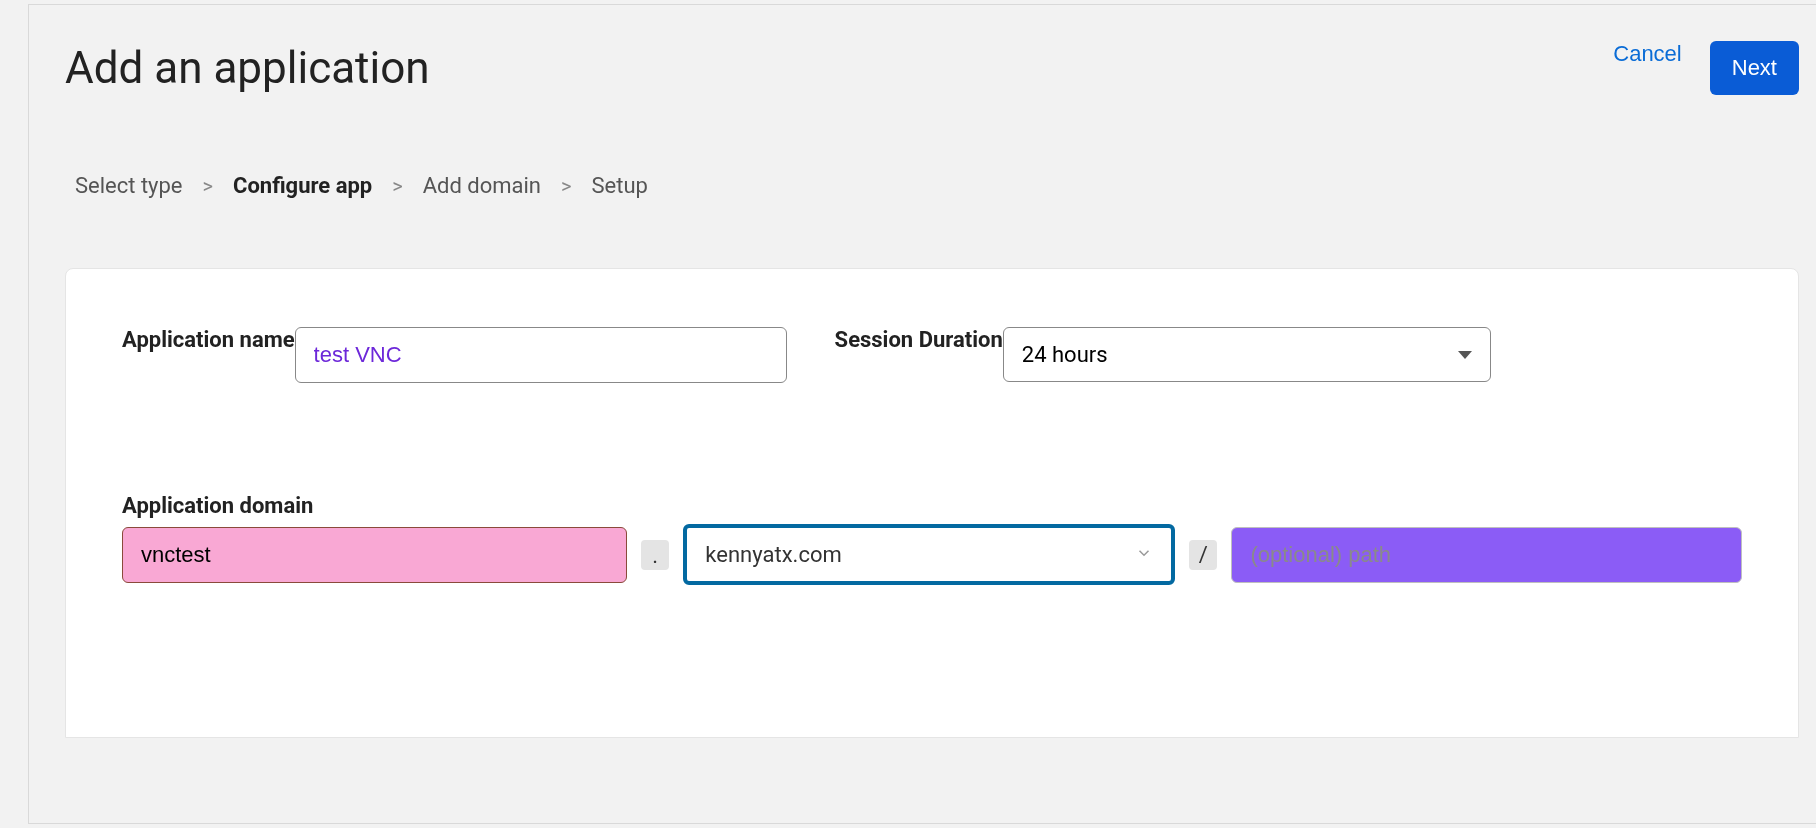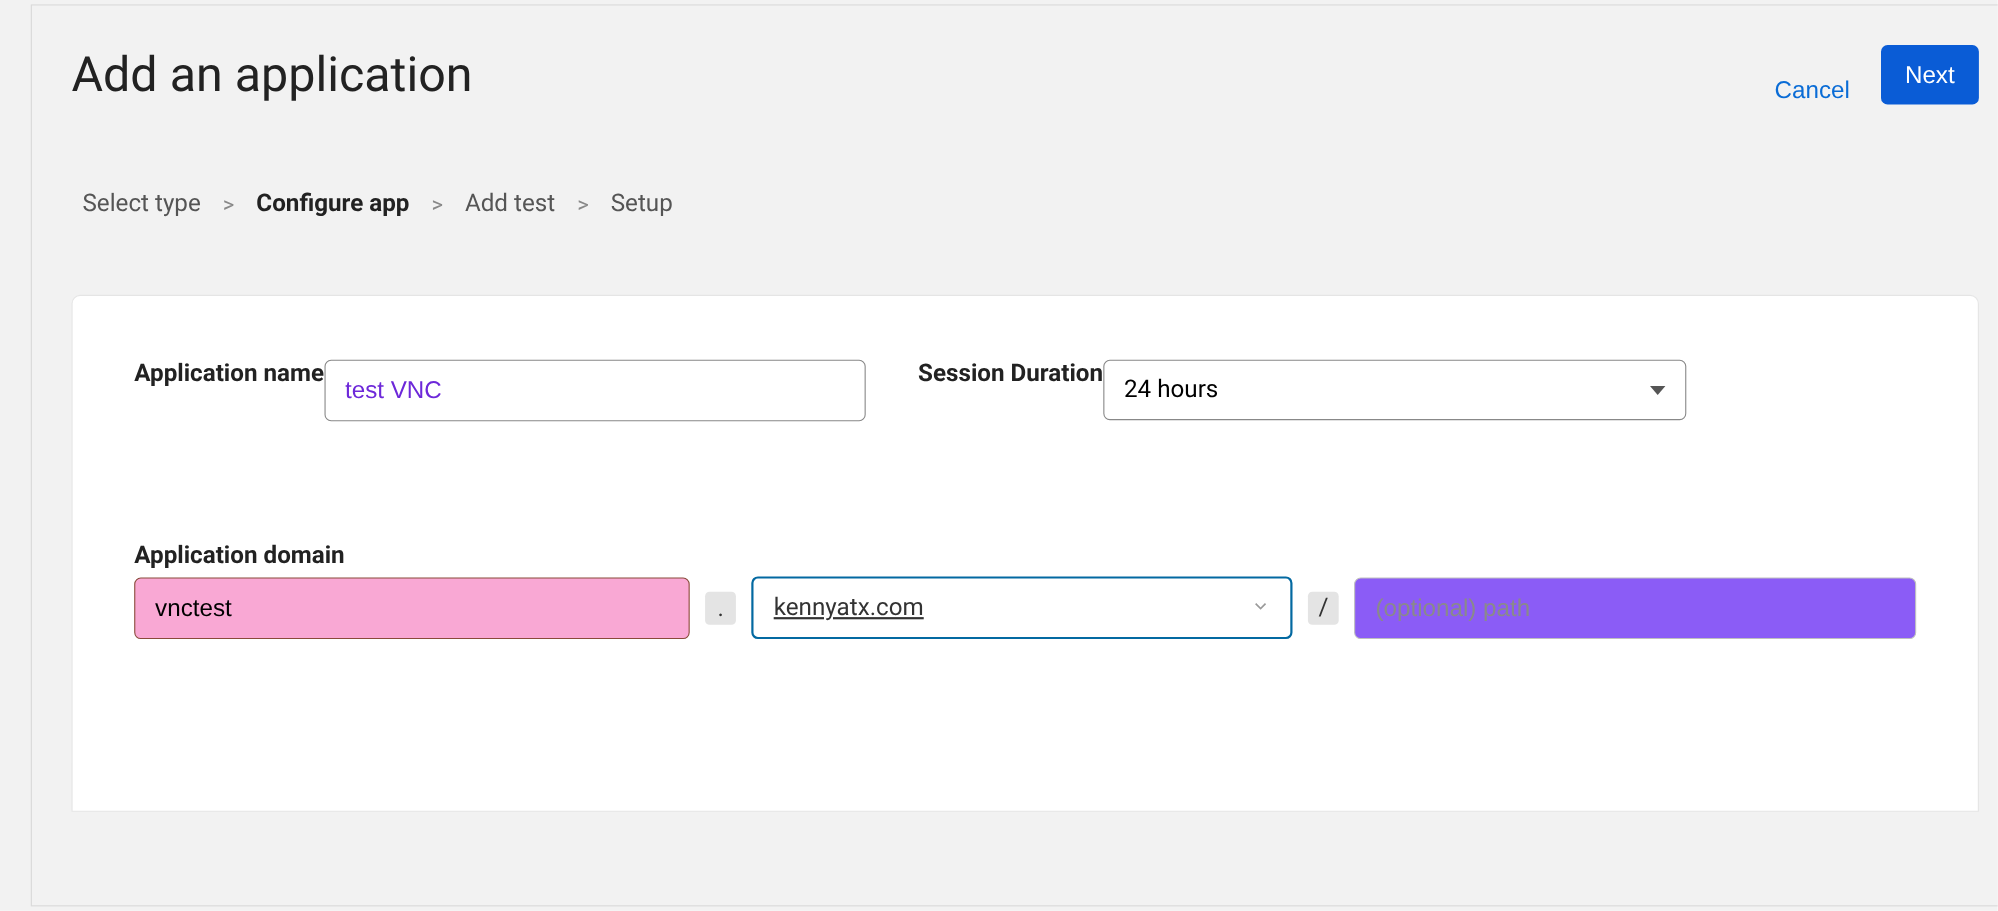--- a/index.html
+++ b/index.html
@@ -23,21 +23,21 @@
       align-items: center;
       padding: 36px 36px 0 36px;
     }
     .page-title {
       font-size: 44px;
       font-weight: 400;
       color: #222;
     }
     .header-actions {
       display: flex;
-      align-items: flex-end;
+      align-items: flex-start;
       gap: 28px;
     }
     .cancel-btn {
       background: none;
       border: none;
       color: #0a6cd6;
       font-size: 22px;
       cursor: pointer;
     }
     .next-btn {
@@ -89,21 +89,21 @@
       border: 1px solid #888;
       border-radius: 6px;
       font-size: 22px;
       padding: 14px 18px;
       color: #6d28d9;
       background: #fff;
     }
     .app-name-input { width: 492px; }
     .select-wrap {
       position: relative;
-      width: 530px;
+      width: 488px;
     }
     .select-box {
       width: 100%;
       border: 1px solid #888;
       border-radius: 6px;
       font-size: 22px;
       padding: 14px 18px;
       background: #fff;
       display: flex;
       justify-content: space-between;
@@ -139,31 +139,30 @@
       align-items: flex-end;
       justify-content: center;
       font-size: 22px;
       color: #333;
       padding-bottom: 2px;
     }
     .slash-box { align-items: center; padding-bottom: 0; }
     .domain-select-wrap { position: relative; width: 518px; }
     .domain-select {
       width: 100%;
-      border: 2px solid #0369a1;
+      border: 4px solid #0369a1;
       border-radius: 6px;
       font-size: 22px;
       padding: 14px 18px;
       background: #fff;
       display: flex;
       justify-content: space-between;
       align-items: center;
       cursor: pointer;
       color: #333;
-      text-decoration: underline;
     }
     .chev {
       color: #9a9a9a;
       font-size: 20px;
     }
     .path-input {
       width: 536px;
       border: 1px solid #bfbfbf;
       border-radius: 6px;
       font-size: 22px;
@@ -182,21 +181,21 @@
       <button class="cancel-btn">Cancel</button>
       <button class="next-btn">Next</button>
     </div>
   </div>
 
   <div class="breadcrumb">
     <span class="step">Select type</span>
     <span class="sep">&gt;</span>
     <span class="active">Configure app</span>
     <span class="sep">&gt;</span>
-    <span class="step">Add test</span>
+    <span class="step">Add domain</span>
     <span class="sep">&gt;</span>
     <span class="step">Setup</span>
   </div>
 
   <div class="card">
 
     <div class="row">
       <div class="field-group">
         <label class="field-label">Application name</label>
         <input class="text-input app-name-input" type="text" value="test VNC" style="">

